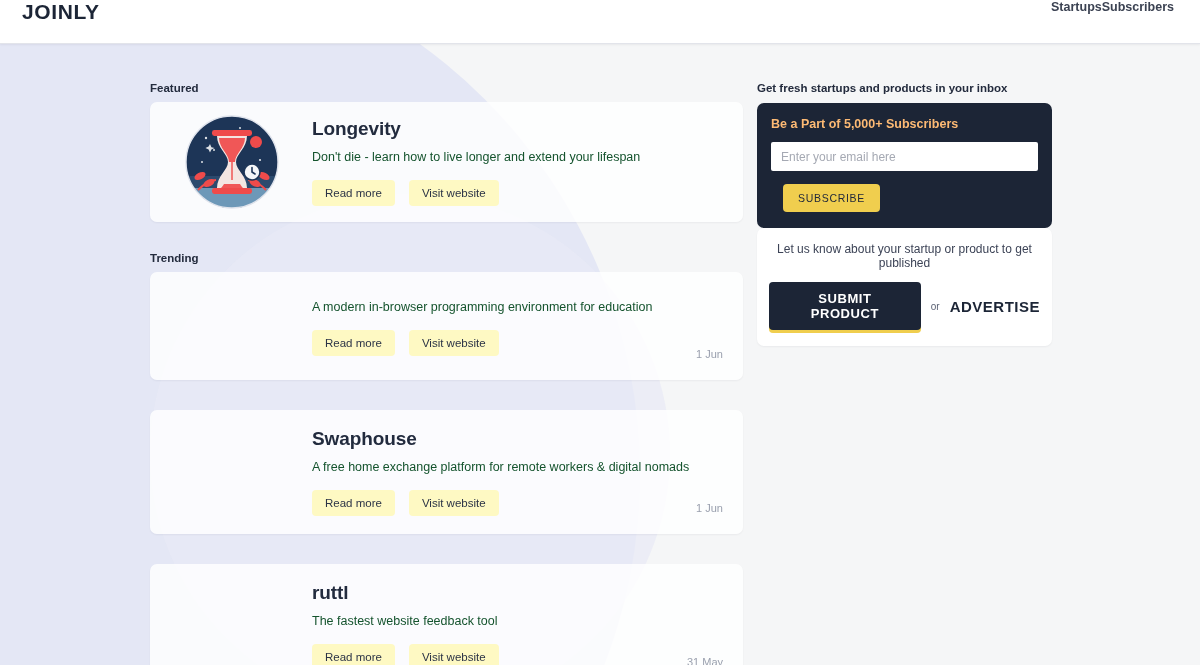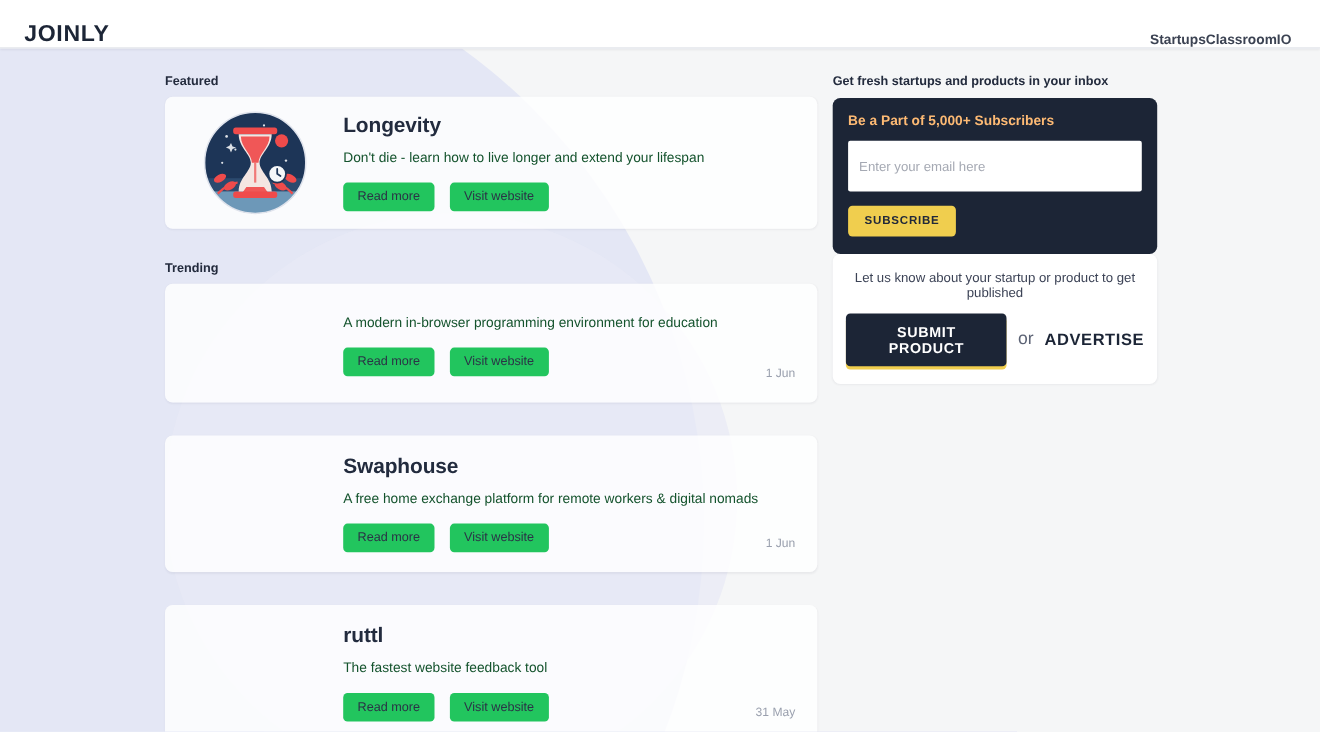--- a/index.html
+++ b/index.html
@@ -55,21 +55,21 @@
 
   
   #site-header {
     position: relative;
     z-index: 5;
     height: 44px;
     background: #ffffff;
     border-bottom: 1px solid #e2e4ea;
     box-shadow: 0 1px 2px rgba(16,24,40,.06);
     display: flex;
-    align-items: flex-end;
+    align-items: flex-start;
     padding: 0 22px 0 22px;
   }
   #brand-logo {
     font-size: 21px;
     font-weight: bold;
     letter-spacing: .6px;
     color: #1c2536;
   }
   #primary-nav {
     margin-left: auto;
@@ -83,21 +83,21 @@
     text-decoration: none;
     cursor: pointer;
   }
 
   
   #page {
     position: relative;
     z-index: 2;
     display: flex;
     gap: 14px;
-    padding: 24px 150px 0 150px;
+    padding: 38px 150px 0 150px;
     height: 621px;
   }
   #content-column { width: 593px; flex: none; }
   #sidebar-column { width: 295px; flex: none; }
 
   .section-label {
     font-size: 11.5px;
     font-weight: bold;
     color: #232b3d;
     margin-bottom: 8px;
@@ -134,21 +134,21 @@
     color: #222b3e;
     letter-spacing: -.1px;
   }
   .card-desc {
     font-size: 12.5px;
     color: #14532d;
     margin-top: 10px;
   }
   .card-actions { display: flex; gap: 14px; margin-top: 16px; }
   .card-btn {
-    background: #22c55e;
+    background: #fef9c3;
     color: #2b3346;
     border: none;
     border-radius: 4px;
     font-family: inherit;
     font-size: 11.5px;
     padding: 7px 13px;
     cursor: pointer;
   }
   .card-date {
     font-size: 11px;
@@ -177,43 +177,44 @@
   }
   #newsletter-heading {
     color: #fdba74;
     font-size: 12.5px;
     font-weight: bold;
     margin-bottom: 11px;
   }
   #email-input {
     display: block;
     width: 100%;
-    height: 46px;
+    height: 29px;
     border: none;
     border-radius: 2px;
     background: #ffffff;
     font-family: inherit;
     font-size: 12px;
     color: #222b3e;
     padding: 0 10px;
     outline: none;
   }
   #email-input::placeholder { color: #a5a9b3; }
   #subscribe-button {
     margin-top: 13px;
     background: #f0ce4e;
     color: #22293a;
     border: none;
     border-radius: 4px;
     font-family: inherit;
     font-size: 10.5px;
-    font-weight: bold;
+    font-weight: normal;
     letter-spacing: .7px;
     padding: 8px 15px;
     cursor: pointer;
+    margin-left: 12px;
   }
 
   #submit-box {
     background: #ffffff;
     border-radius: 7px;
     box-shadow: 0 1px 2px rgba(16,24,40,.05);
     padding: 14px 12px 16px 12px;
     text-align: center;
   }
   #submit-box-text {
@@ -233,21 +234,21 @@
     border: none;
     border-radius: 4px;
     font-family: inherit;
     font-size: 13px;
     font-weight: bold;
     letter-spacing: .6px;
     padding: 9px 16px;
     cursor: pointer;
     box-shadow: 0 3px 0 #f0ce4e;
   }
-  #or-text { font-size: 16px; color: #5b6274; text-align: center; }
+  #or-text { font-size: 10px; color: #5b6274; text-align: center; }
   #advertise-link {
     font-size: 15px;
     font-weight: bold;
     letter-spacing: .5px;
     color: #1c2536;
     text-decoration: none;
     cursor: pointer;
   }
 </style>
 </head>
@@ -256,21 +257,21 @@
 <div id="bg-decor">
   <div class="blob-left"></div>
   <div class="blob-round"></div>
   <div class="blob-soft"></div>
 </div>
 
 <header id="site-header">
   <div id="brand-logo">JOINLY</div>
   <nav id="primary-nav">
     <a class="nav-link">Startups</a>
-    <a class="nav-link">ClassroomIO</a>
+    <a class="nav-link">Subscribers</a>
   </nav>
 </header>
 
 <div id="page">
 
   <main id="content-column">
 
     <div class="section-label">Featured</div>
 
     <article class="startup-card card-featured">

